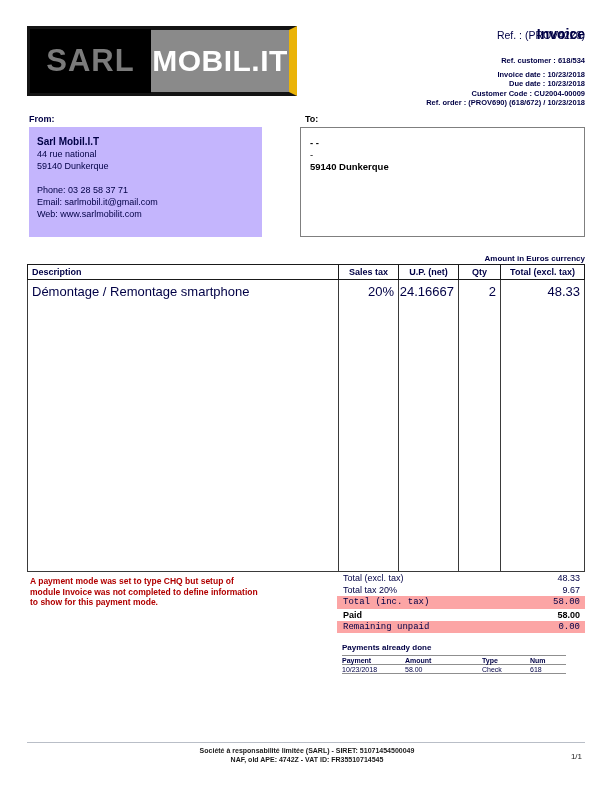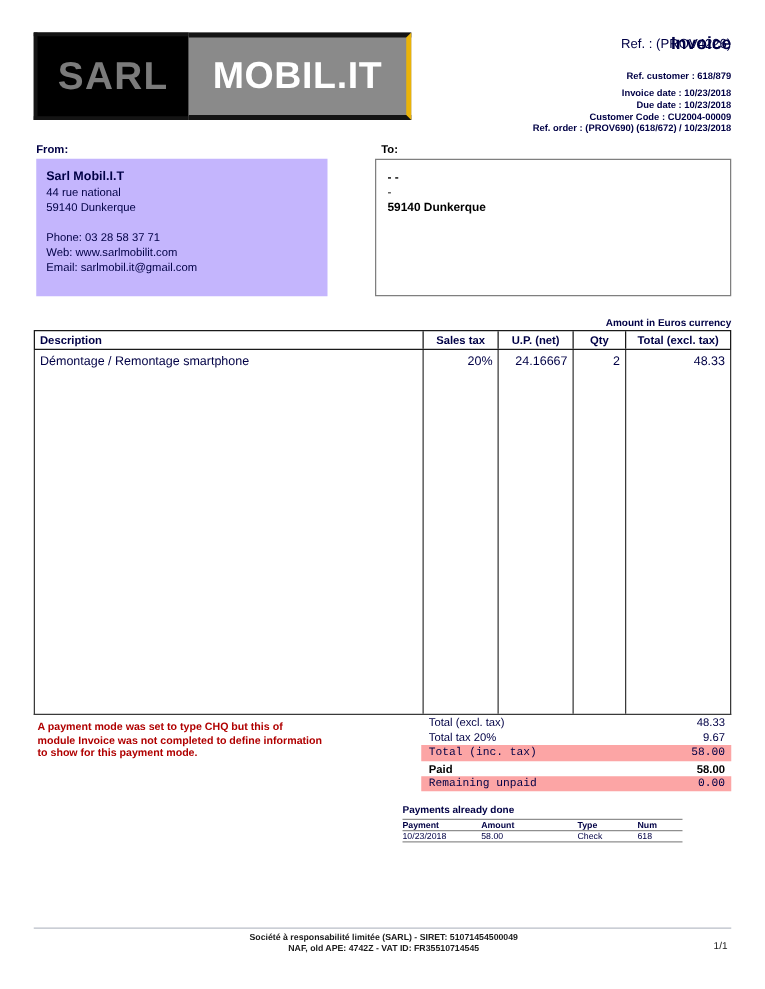--- a/index.html
+++ b/index.html
@@ -12,22 +12,22 @@
   .page { position: absolute; inset: 0; width: 612px; height: 791px; background: #fff; overflow: hidden; }
 
   
   .logo { position: absolute; left: 27px; top: 26px; height: 70px; display: flex; align-items: stretch; }
   .logo-left {
     width: 124px; background: #000000; border: 3px solid #141414; border-right: none;
     display: flex; align-items: center; justify-content: center;
     font-weight: bold; font-size: 31px; color: #7b7b7b; letter-spacing: 1px;
   }
   .logo-right {
-    width: 178px; background: #8a8a8a;
-    border-top: 4px solid #141414; border-right: 4px solid #eab308; border-bottom: 4px solid #141414;
+    width: 146px; background: #8a8a8a;
+    border-top: 4px solid #141414; border-right: 8px solid #eab308; border-bottom: 4px solid #141414;
     display: flex; align-items: center; justify-content: center;
     font-weight: bold; font-size: 30px; color: #fff; letter-spacing: 0.5px;
   }
 
   
   .inv-title { position: absolute; top: 26px; right: 27px; font-size: 14px; font-weight: bold; text-align: right; }
   .inv-ref   { position: absolute; top: 29px; right: 27px; font-size: 10.5px; font-weight: normal; }
   .inv-meta  { position: absolute; top: 56px; right: 27px; text-align: right; font-size: 7.5px; font-weight: bold; line-height: 9.5px; }
   .inv-meta .meta-line.first { margin-bottom: 4px; }
 
@@ -52,40 +52,40 @@
   
   .items { position: absolute; left: 27px; top: 264px; width: 558px; height: 256px; }
   .items-header { display: flex; height: 16px; border: 1px solid #1a1a1a; }
   .items-header .cell {
     border-right: 1px solid #1a1a1a; display: flex; align-items: center; justify-content: center;
     font-size: 9px; font-weight: bold;
   }
   .items-header .cell:first-child { justify-content: flex-start; padding-left: 4px; }
   .items-header .cell:last-child { border-right: none; }
   .items-body { display: flex; height: 292px; border: 1px solid #3a3a3a; border-top: none; }
-  .items-body .cell { border-right: 1px solid #3a3a3a; font-size: 10px; padding-top: 4px; }
+  .items-body .cell { border-right: 1px solid #3a3a3a; font-size: 13px; padding-top: 4px; }
   .items-body .cell:last-child { border-right: none; }
   .cell.num { text-align: right; padding-right: 4px; }
   .cell.desc { text-align: left; padding-left: 4px; }
   .c0 { width: 311px; } .c1 { width: 60px; } .c2 { width: 60px; } .c3 { width: 42px; } .c4 { flex: 1; }
 
   
   .warning {
     position: absolute; left: 30px; top: 576px; width: 272px;
     color: #b00000; font-size: 8.5px; font-weight: bold; line-height: 10.5px;
   }
 
   
   .totals { position: absolute; left: 337px; top: 572px; width: 248px; font-size: 9px; }
   .totals-row { display: flex; justify-content: space-between; align-items: center; height: 12.2px; padding: 0 5px 0 6px; }
   .totals-row.highlight { background: #fca5a5; font-family: Liberation Mono, monospace; }
   .totals-row.bold { font-weight: bold; color: #000; gap: 18px; }
 
   
-  .payments { position: absolute; left: 322px; top: 643px; width: 224px; }
+  .payments { position: absolute; left: 342px; top: 643px; width: 224px; }
   .payments-title { font-size: 8px; font-weight: bold; margin-bottom: 3px; }
   .payments-table { border-top: 1.5px solid #8f8f8f; }
   .payments-row { display: flex; height: 9px; align-items: center; font-size: 7px; }
   .payments-row.head { font-weight: bold; border-bottom: 1.5px solid #8f8f8f; }
   .payments-row.data { border-bottom: 1.5px solid #8f8f8f; }
   .p0 { width: 63px; } .p1 { width: 77px; } .p2 { width: 48px; } .p3 { flex: 1; }
 
   
   .footer-rule { position: absolute; left: 27px; top: 742px; width: 558px; border-top: 1px solid #b9bec7; }
   .footer-text {
@@ -104,36 +104,36 @@
       <span>SARL</span>
     </div>
     <div class="logo-right">
       <span>MOBIL.IT</span>
     </div>
   </div>
 
   <div class="inv-title">Invoice</div>
   <div class="inv-ref">Ref. : (PROV4226)</div>
   <div class="inv-meta">
-    <div class="meta-line first">Ref. customer : 618/879</div>
+    <div class="meta-line first">Ref. customer : 618/534</div>
     <div class="meta-line">Invoice date : 10/23/2018</div>
     <div class="meta-line">Due date : 10/23/2018</div>
     <div class="meta-line">Customer Code : CU2004-00009</div>
     <div class="meta-line">Ref. order : (PROV690) (618/672) / 10/23/2018</div>
   </div>
 
   <div class="from-label">From:</div>
   <div class="from-box">
     <div class="from-name">Sarl Mobil.I.T</div>
     <div>44 rue national</div>
     <div>59140 Dunkerque</div>
     <div class="from-gap"></div>
     <div>Phone: 03 28 58 37 71</div>
+    <div>Email: sarlmobil.it@gmail.com</div>
     <div>Web: www.sarlmobilit.com</div>
-    <div>Email: sarlmobil.it@gmail.com</div>
   </div>
 
   <div class="to-label">To:</div>
   <div class="to-box">
     <div class="to-bold">- -</div>
     <div>-</div>
     <div class="to-bold">59140 Dunkerque</div>
   </div>
 
   <div class="currency-note">Amount in Euros currency</div>
@@ -149,21 +149,21 @@
     <div class="items-body">
       <div class="cell desc c0">Démontage / Remontage smartphone</div>
       <div class="cell num c1">20%</div>
       <div class="cell num c2">24.16667</div>
       <div class="cell num c3">2</div>
       <div class="cell num c4">48.33</div>
     </div>
   </div>
 
   <div class="warning">
-    <div>A payment mode was set to type CHQ but this of</div>
+    <div>A payment mode was set to type CHQ but setup of</div>
     <div>module Invoice was not completed to define information</div>
     <div>to show for this payment mode.</div>
   </div>
 
   <div class="totals">
     <div class="totals-row">
       <span>Total (excl. tax)</span>
       <span>48.33</span>
     </div>
     <div class="totals-row">

